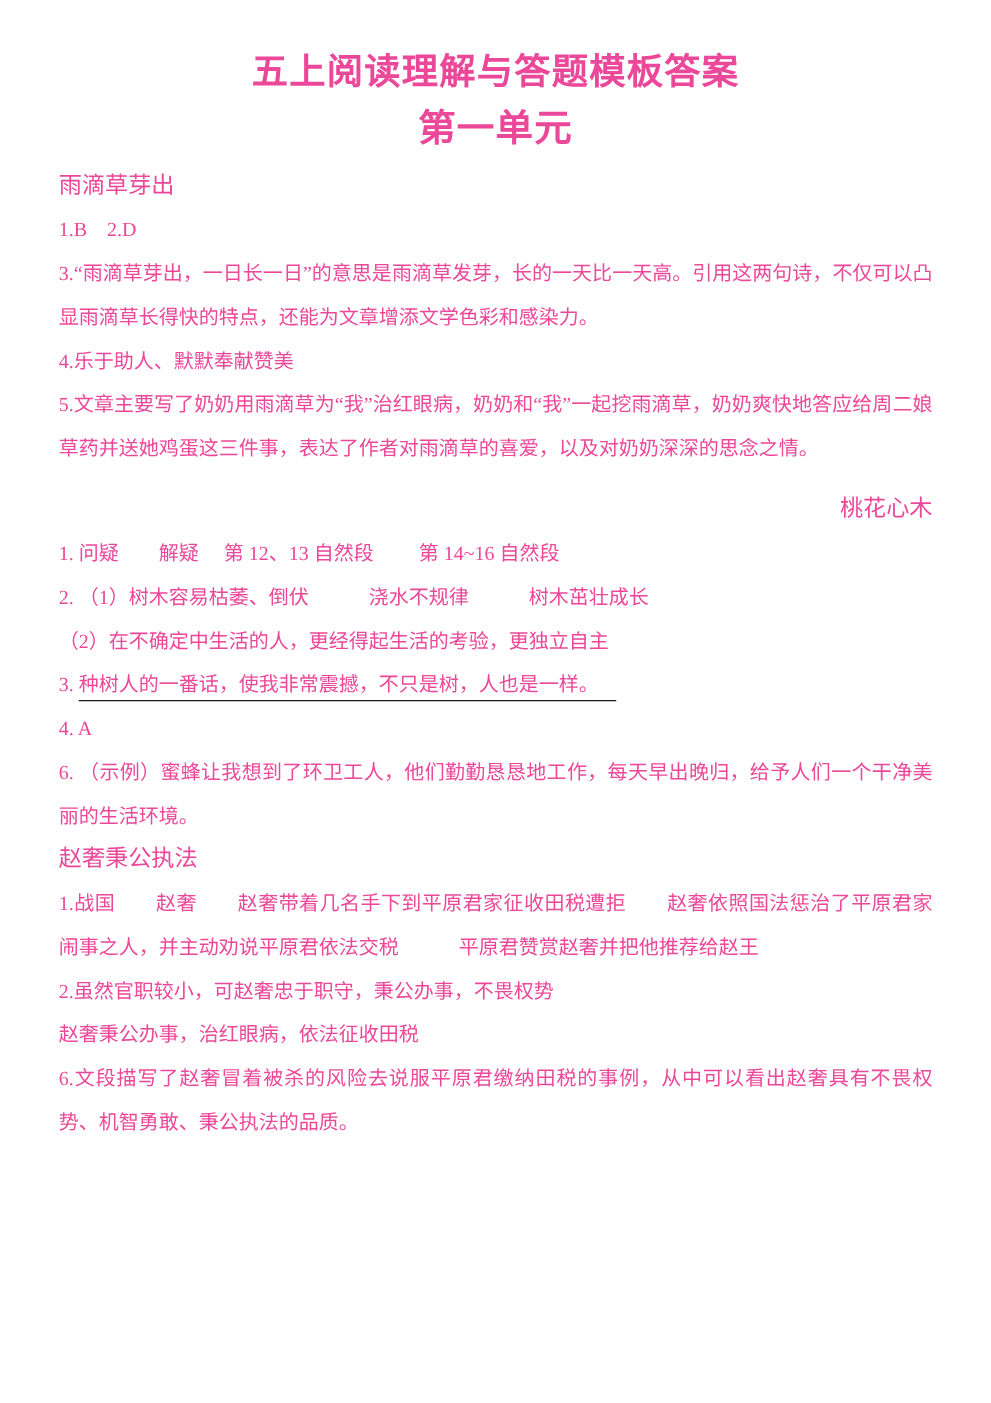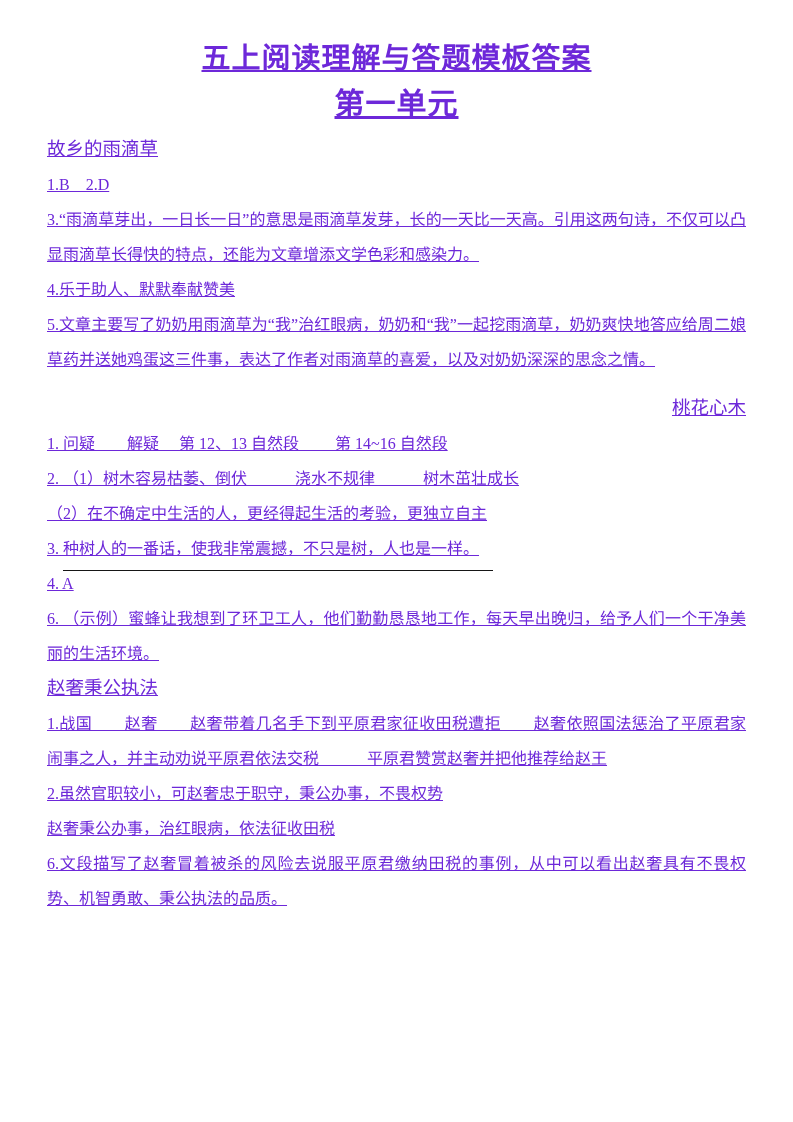--- a/index.html
+++ b/index.html
@@ -9,23 +9,22 @@
   }
   .page {
     position: relative;
     width: 793px;
     height: 1122px;
     margin: 0 auto;
     background: #ffffff;
     box-sizing: border-box;
     padding: 40px 47px 0 47px;
     font-family: "Liberation Serif", "DejaVu Serif", serif;
-    color: #6d28d9;
+    color: #ec4899;
     overflow: hidden;
-    text-decoration: underline;
   }
   .doc-title {
     font-size: 29px;
     font-weight: bold;
     line-height: 36px;
     text-align: center;
     margin: 0;
     letter-spacing: 1px;
   }
   .unit-heading {
@@ -50,34 +49,34 @@
     font-size: 18.5px;
     line-height: 35px;
     margin: 0;
   }
   .gap-before {
     margin-top: 14px;
     text-align: right;
   }
   .u {
     border-bottom: 1.5px solid #161616;
-    padding-bottom: 13px;
+    padding-bottom: 3px;
     padding-right: 14px;
   }
 </style>
 </head>
 <body>
 
 <div class="page">
 
   <h1 class="doc-title">五上阅读理解与答题模板答案</h1>
 
   <h2 class="unit-heading">第一单元</h2>
 
-  <p class="passage-title">故乡的雨滴草</p>
+  <p class="passage-title">雨滴草芽出</p>
   <p class="body-line">1.B　2.D</p>
   <p class="body-line">3.“雨滴草芽出，一日长一日”的意思是雨滴草发芽，长的一天比一天高。引用这两句诗，不仅可以凸显雨滴草长得快的特点，还能为文章增添文学色彩和感染力。</p>
   <p class="body-line">4.乐于助人、默默奉献赞美</p>
   <p class="body-line">5.文章主要写了奶奶用雨滴草为“我”治红眼病，奶奶和“我”一起挖雨滴草，奶奶爽快地答应给周二娘草药并送她鸡蛋这三件事，表达了作者对雨滴草的喜爱，以及对奶奶深深的思念之情。</p>
 
   <p class="passage-title gap-before">桃花心木</p>
   <p class="body-line">1. 问疑　　解疑　 第 12、13 自然段　　 第 14~16 自然段</p>
   <p class="body-line">2. （1）树木容易枯萎、倒伏　　　浇水不规律　　　树木茁壮成长</p>
   <p class="body-line">（2）在不确定中生活的人，更经得起生活的考验，更独立自主</p>
   <p class="body-line"><span>3. </span><span class="u">种树人的一番话，使我非常震撼，不只是树，人也是一样。</span></p>

